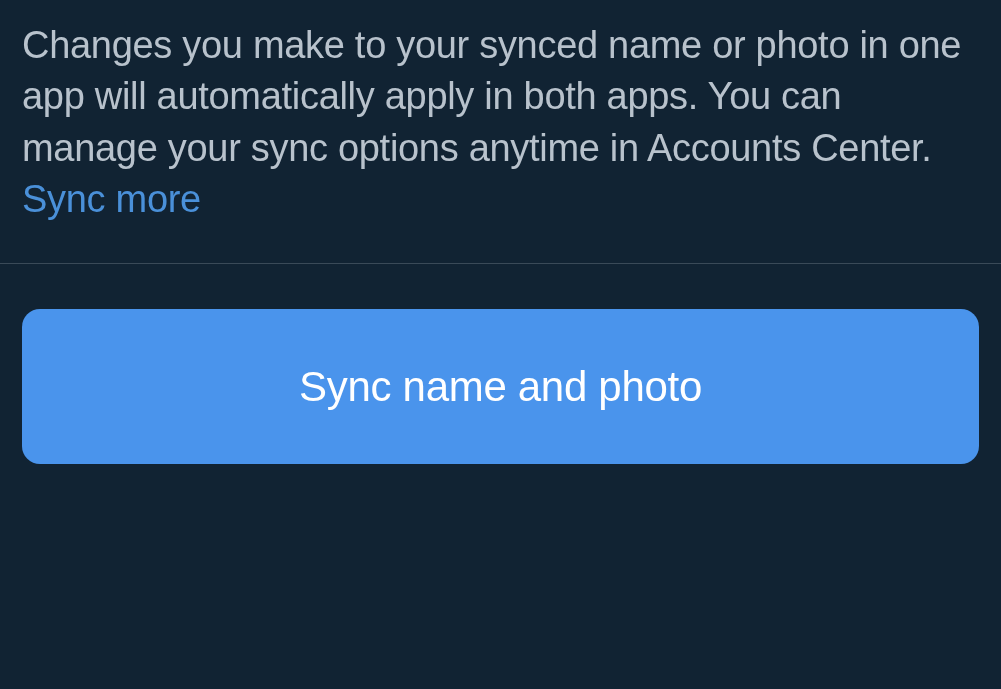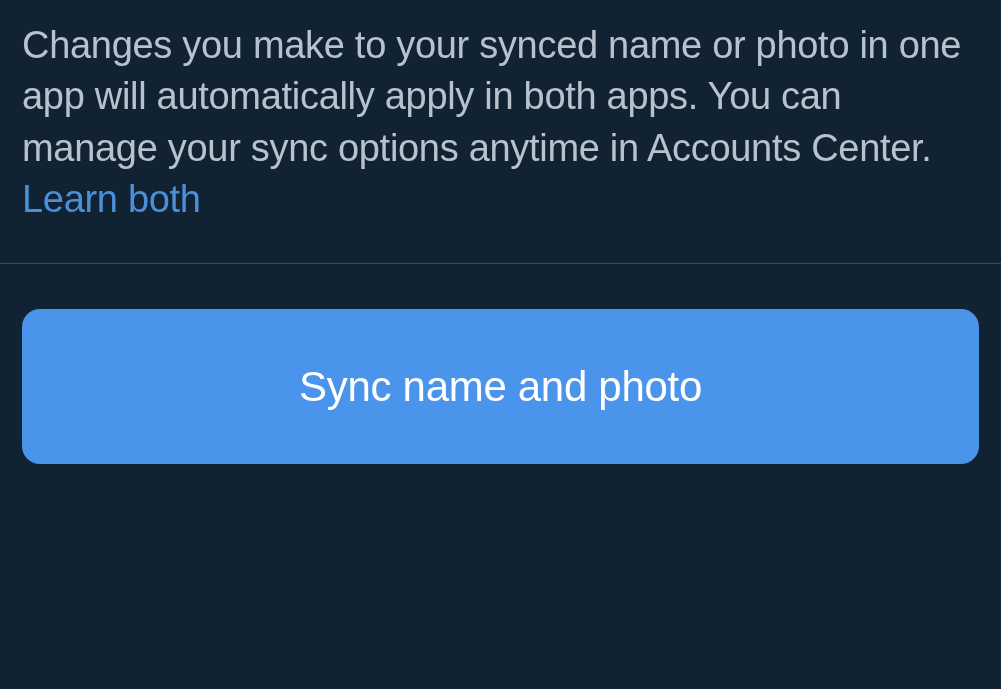--- a/index.html
+++ b/index.html
@@ -59,21 +59,21 @@
       background-color: transparent;
       color: #e8eef3;
       border: 2px solid #7a8692;
     }
   </style>
 </head>
 <body>
 
 <div class="description-container">
   <p class="description-text">
-    <span>Changes you make to your synced name or photo in one app will automatically apply in both apps. You can manage your sync options anytime in Accounts Center. </span><span class="learn-more-link">Learn both</span>
+    <span>Changes you make to your synced name or photo in one app will automatically apply in both apps. You can manage your sync options anytime in Accounts Center. </span><span class="learn-more-link">Sync more</span>
   </p>
 </div>
 
 <div class="divider"></div>
 
 <div class="buttons-container">
   <button class="btn btn-primary">Sync name and photo</button>
 </div>
 
 </body></html>

